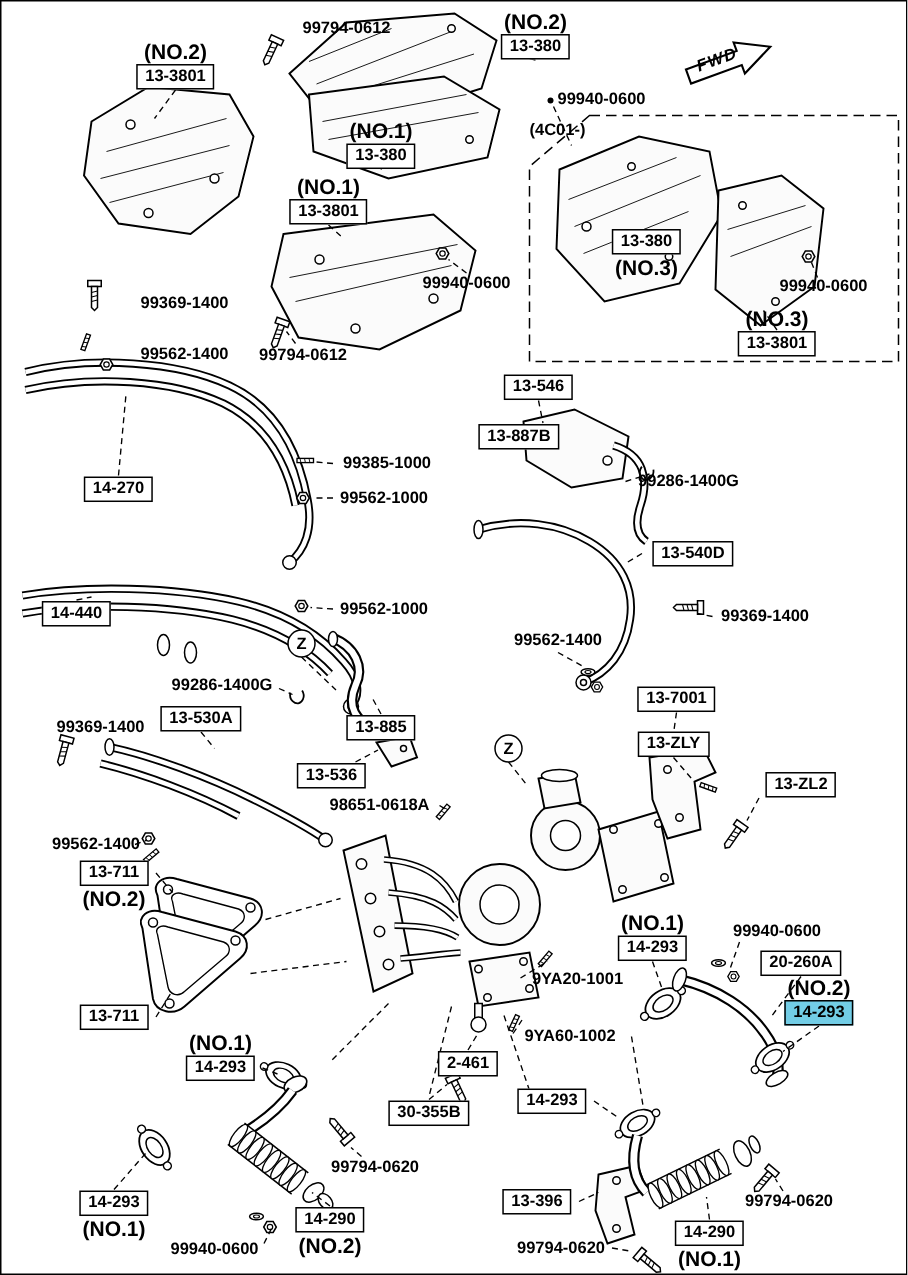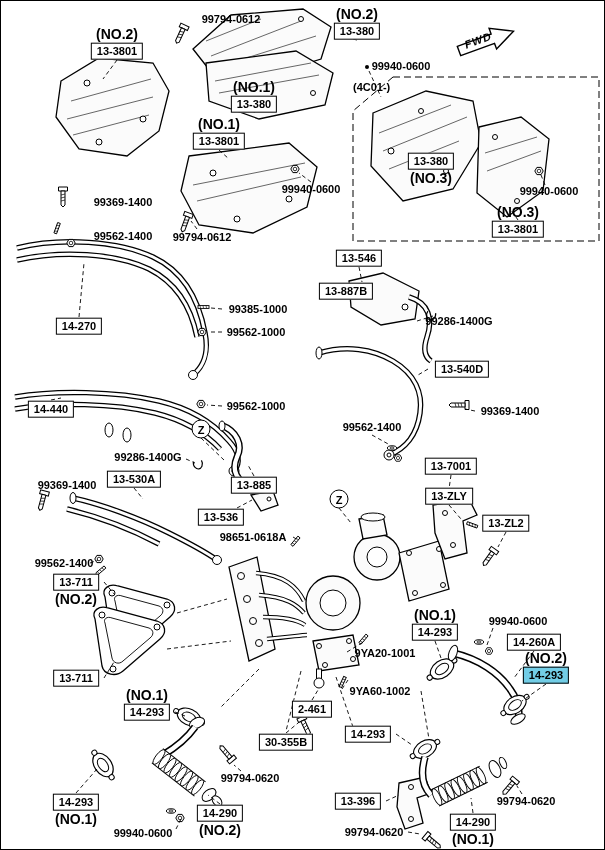--- a/index.html
+++ b/index.html
@@ -406,26 +406,26 @@
       <div class="plabel boxed" style="left: 358px; top: 257px;">13-546</div>
       <div class="plabel boxed" style="left: 345px; top: 290px;">13-887B</div>
       <div class="plabel boxed" style="left: 78px; top: 325px;">14-270</div>
       <div class="plabel boxed" style="left: 461px; top: 368px;">13-540D</div>
       <div class="plabel boxed" style="left: 50px; top: 408px;">14-440</div>
       <div class="plabel boxed" style="left: 253px; top: 484px; text-align: center;">13-885</div>
       <div class="plabel boxed" style="left: 133px; top: 478px;">13-530A</div>
       <div class="plabel boxed" style="left: 220px; top: 516px;">13-536</div>
       <div class="plabel boxed" style="left: 450px; top: 465px;">13-7001</div>
       <div class="plabel boxed" style="left: 448px; top: 495px;">13-ZLY</div>
-      <div class="plabel boxed" style="left: 505px; top: 522px; text-align: right;">13-ZL2</div>
+      <div class="plabel boxed" style="left: 533px; top: 522px; text-align: right;">13-ZL2</div>
       <div class="plabel boxed" style="left: 75px; top: 581px;">13-711</div>
       <div class="note" style="left: 75px; top: 598px;">(NO.2)</div>
       <div class="plabel boxed" style="left: 434px; top: 631px;">14-293</div>
       <div class="note" style="left: 434px; top: 614px;">(NO.1)</div>
-      <div class="plabel boxed" style="left: 533px; top: 641px;">14-260A</div>
+      <div class="plabel boxed" style="left: 533px; top: 641px;">20-260A</div>
       <div class="plabel boxed hl" style="left: 545px; top: 674px;">14-293</div>
       <div class="note" style="left: 545px; top: 657px;">(NO.2)</div>
       <div class="plabel boxed" style="left: 75px; top: 677px;">13-711</div>
       <div class="plabel boxed" style="left: 146px; top: 711px;">14-293</div>
       <div class="note" style="left: 146px; top: 694px;">(NO.1)</div>
       <div class="plabel boxed" style="left: 311px; top: 708px;">2-461</div>
       <div class="plabel boxed" style="left: 285px; top: 741px;">30-355B</div>
       <div class="plabel boxed" style="left: 367px; top: 733px;">14-293</div>
       <div class="plabel boxed" style="left: 75px; top: 801px;">14-293</div>
       <div class="note" style="left: 75px; top: 818px;">(NO.1)</div>

